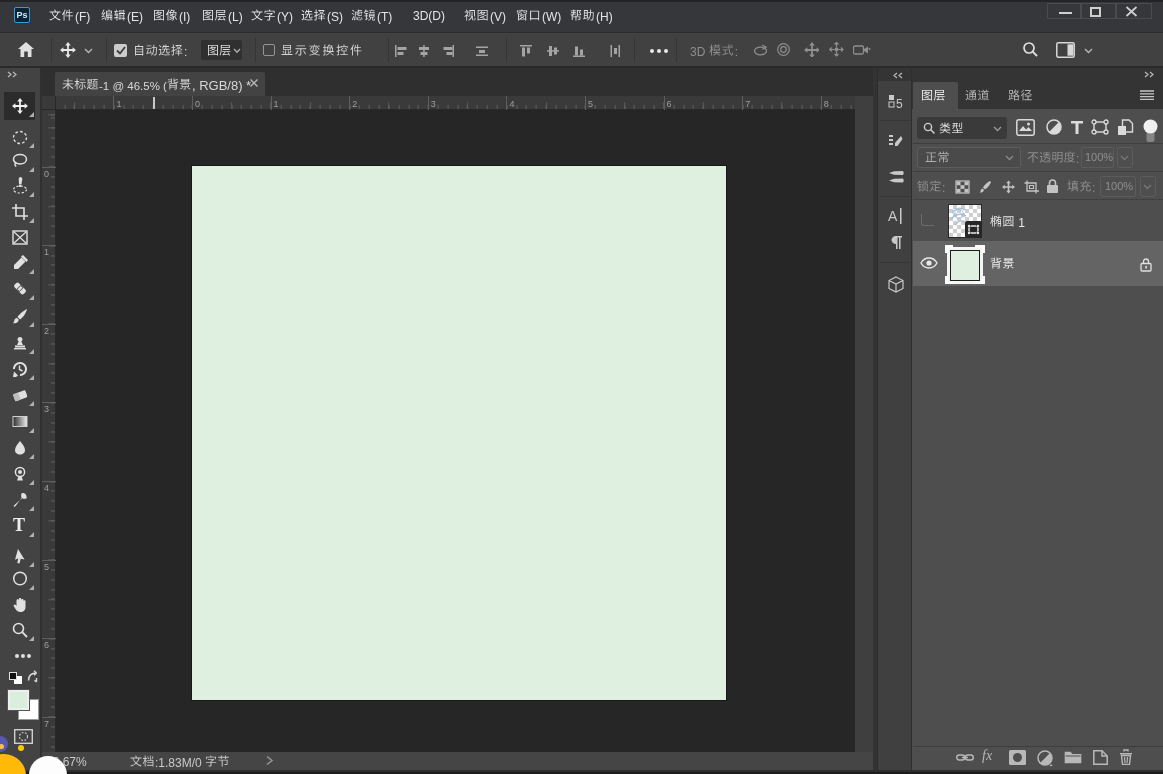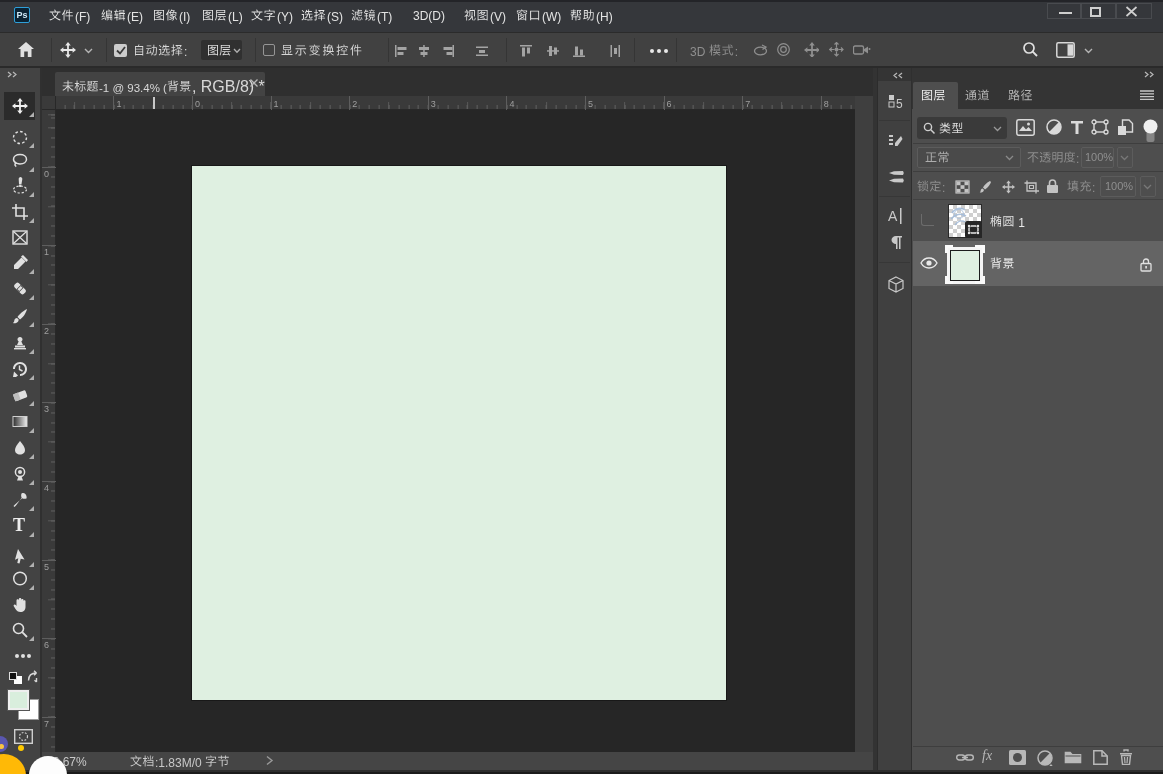--- a/index.html
+++ b/index.html
@@ -397,24 +397,24 @@
     <svg class="a" style="left:14px;top:729px;" width="19" height="15" viewBox="0 0 19 15">
       <rect x="0.7" y="0.7" width="17.6" height="13.6" fill="none" stroke="#cfcfcf" stroke-width="1.4"></rect>
       <circle cx="9.5" cy="7.5" r="4" fill="none" stroke="#cfcfcf" stroke-width="1.2" stroke-dasharray="1.8 1.5"></circle>
     </svg>
     <div class="a" style="left:42px;top:68px;width:835px;height:28px;background:#2f2f2f"></div>
     <div class="a" style="left:55px;top:72px;width:210px;height:24px;background:#434343;border-radius:2px 2px 0 0"></div>
     <div class="a lbl" style="left:62px;top:78px;color:#d8d8d8;font-size:12px;"><svg class="cj" width="37" height="14" viewBox="0 0 37 14" fill="currentColor">
         <use href="#g27" x="0.0" y="0"></use>
         <use href="#g28" x="12.2" y="0"></use>
         <use href="#g50" x="24.4" y="0"></use>
-      </svg><span style="font-size:11.5px">-1 @ 93.4% (</span><svg class="cj" width="25" height="14" viewBox="0 0 25 14" fill="currentColor">
+      </svg><span style="font-size:11.5px">-1 @ 46.5% (</span><svg class="cj" width="25" height="14" viewBox="0 0 25 14" fill="currentColor">
         <use href="#g38" x="0.0" y="0"></use>
         <use href="#g26" x="12.2" y="0"></use>
-      </svg><span style="font-size:16px">, RGB/8) *</span></div>
+      </svg><span style="font-size:13px">, RGB/8) *</span></div>
     <svg class="a" style="left:249px;top:78px;" width="10" height="10" viewBox="0 0 10 10">
       <path d="M1.5 1.5 L8.5 8.5 M8.5 1.5 L1.5 8.5" stroke="#b8b8b8" stroke-width="1.3"></path>
     </svg>
     <div class="a" style="left:42px;top:96px;width:813px;height:14px;background:#3a3a3a;border-bottom:1px solid #282828;background-image:repeating-linear-gradient(90deg,#606060 0 1px,transparent 1px 9.825px),repeating-linear-gradient(90deg,#585858 0 1px,transparent 1px 39.3px);background-size:100% 4px,100% 7px;background-position:2.6250000000000107px 100%,32.10000000000001px 100%;background-repeat:repeat-x"></div>
     <div class="a" style="left:113.4px;top:96px;width:1px;height:14px;background:#5e5e5e"></div>
     <div class="a lbl" style="left:116.4px;top:99px;color:#9f9f9f;font-size:9px;">1</div>
     <div class="a" style="left:192.0px;top:96px;width:1px;height:14px;background:#5e5e5e"></div>
     <div class="a lbl" style="left:195.0px;top:99px;color:#9f9f9f;font-size:9px;">0</div>
     <div class="a" style="left:270.6px;top:96px;width:1px;height:14px;background:#5e5e5e"></div>
     <div class="a lbl" style="left:273.6px;top:99px;color:#9f9f9f;font-size:9px;">1</div>

